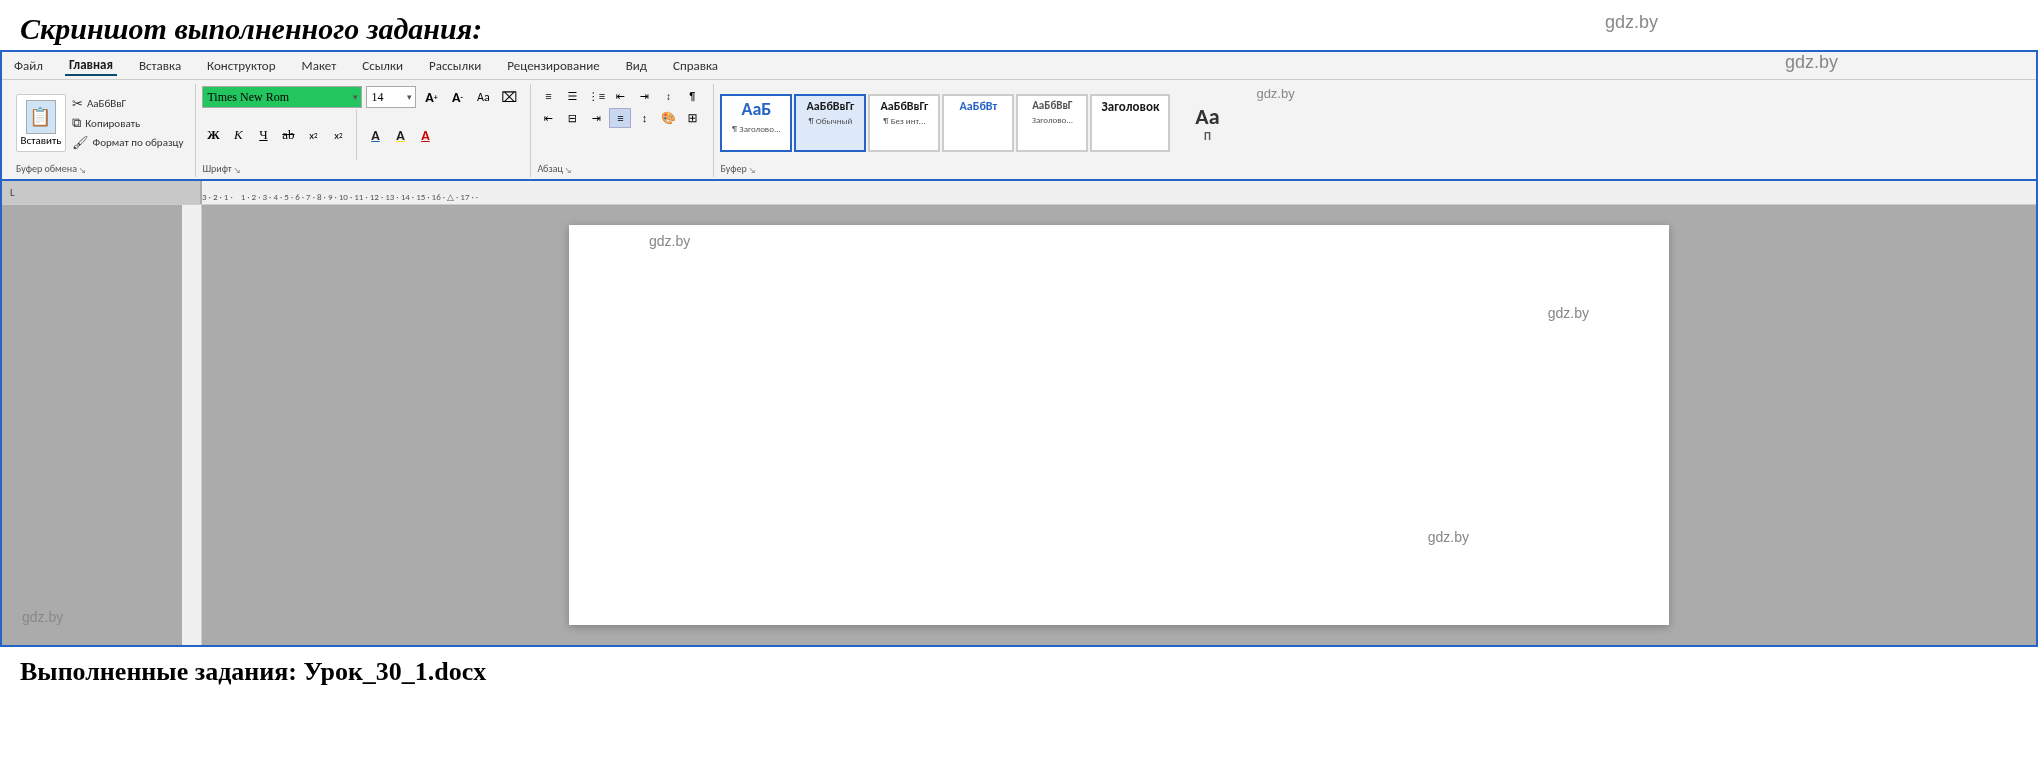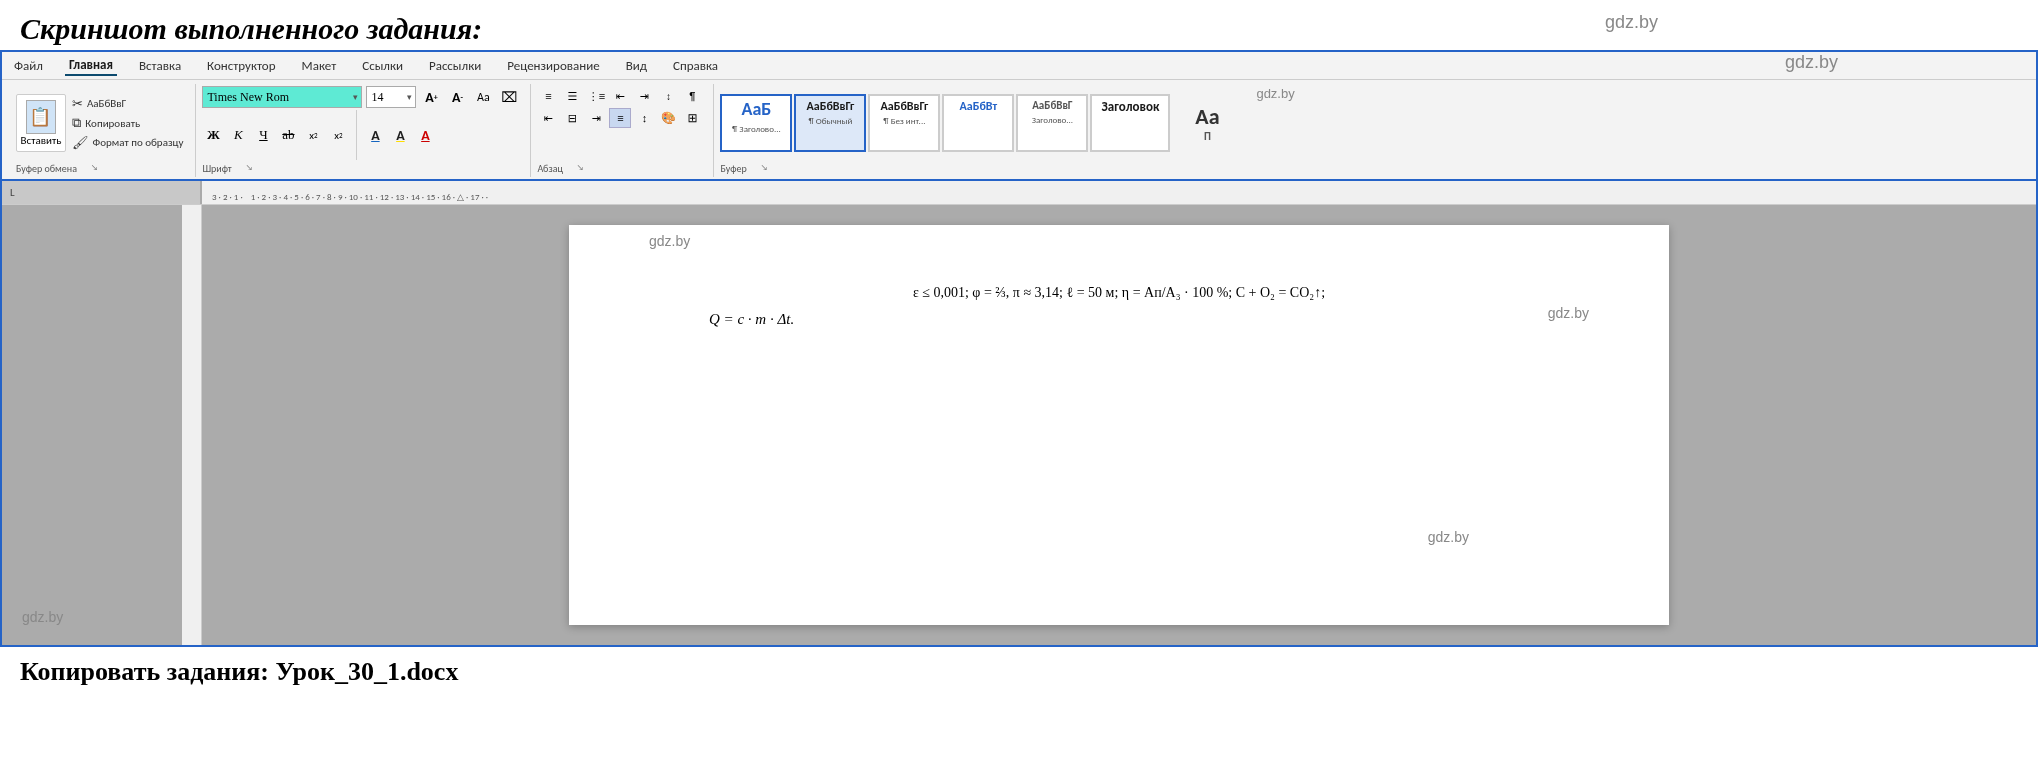--- a/index.html
+++ b/index.html
@@ -90,22 +90,22 @@
     }
     .ribbon-group:last-child { border-right: none; }
 
     .ribbon-group-label {
       font-family: Calibri, Arial, sans-serif;
       font-size: 10px;
       color: #555;
       margin-top: auto;
       padding-top: 2px;
       display: flex;
-      align-items: flex-start;
-      gap: 14px;
+      align-items: flex-end;
+      gap: 2px;
     }
     .ribbon-group-label-arrow {
       font-size: 8px;
       color: #777;
     }
 
     .ribbon-group-content {
       display: flex;
       align-items: center;
       gap: 4px;
@@ -166,21 +166,21 @@
     }
     .font-row {
       display: flex;
       align-items: center;
       gap: 4px;
     }
     .font-selector {
       width: 160px;
       height: 22px;
       border: 1px solid #aaa;
-      background: #5eead4;
+      background: #22c55e;
       font-family: 'Times New Roman', Times, serif;
       font-size: 12px;
       padding: 0 4px;
       display: flex;
       align-items: center;
       justify-content: space-between;
       cursor: pointer;
     }
     .size-selector {
       width: 50px;
@@ -332,21 +332,20 @@
     }
     .ruler-scale {
       display: flex;
       align-items: flex-end;
       height: 100%;
       padding-bottom: 2px;
       font-family: Calibri, Arial, sans-serif;
       font-size: 9px;
       color: #555;
       gap: 0;
-      padding-left: 10px;
     }
 
     
     .doc-area {
       display: flex;
       background: #ababab;
       min-height: 420px;
     }
     .doc-left-bar {
       width: 200px;
@@ -637,26 +636,18 @@
 
   <div class="doc-area">
     <div class="doc-left-bar">
       <div class="vertical-ruler"></div>
       <div class="gdz-left">gdz.by</div>
     </div>
     <div class="page">
       <div class="gdz-page-top">gdz.by</div>
       <div class="gdz-page-mid">gdz.by</div>
       <div class="gdz-page-lower">gdz.by</div>
-      <div class="page-content">
-        <div class="formula-line">
-          <span>ε ≤ 0,001; φ = ⅔, π ≈ 3,14; ℓ = 50 м; η = Aп/A₃ · 100 %; C + O₂ = CO₂↑;</span>
-        </div>
-        <div class="italic-formula">
-          <em><span>Q = c · m · Δt.</span></em>
-        </div>
-      </div>
     </div>
   </div>
 
 </div>
 
-<div class="bottom-label">Копировать задания: Урок_30_1.docx</div>
+<div class="bottom-label">Выполненные задания: Урок_30_1.docx</div>
 
 </body></html>

